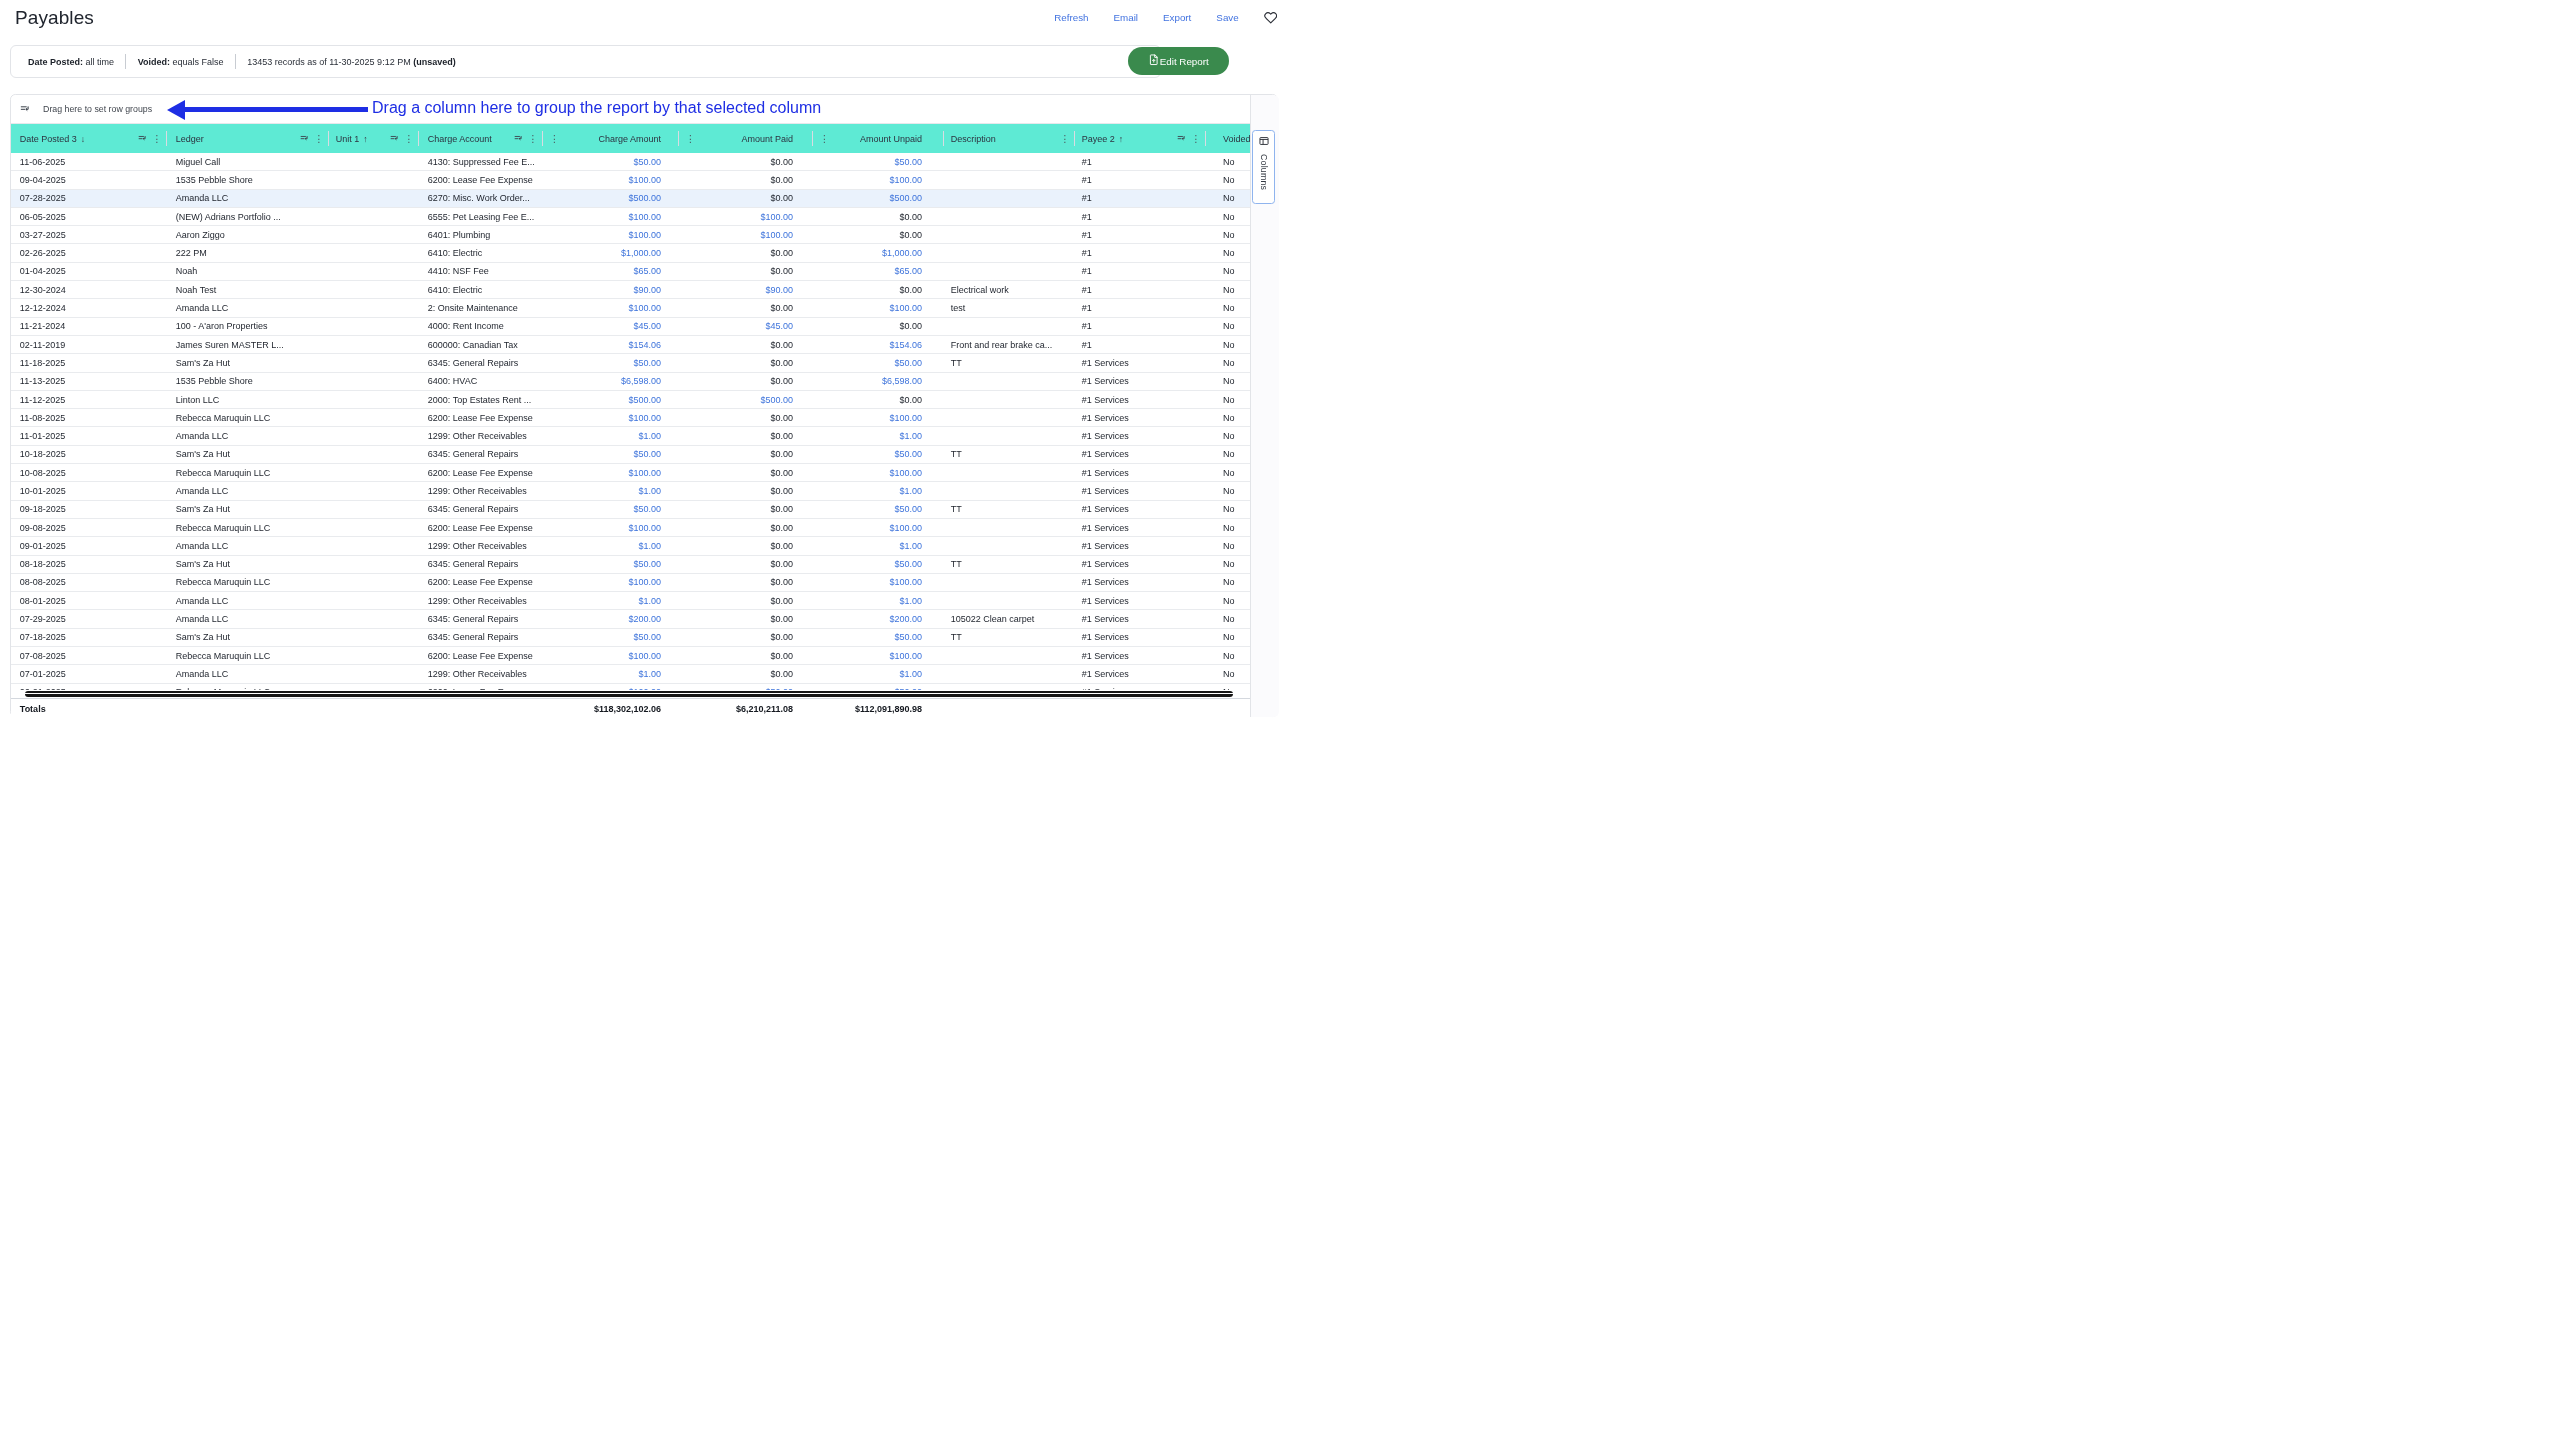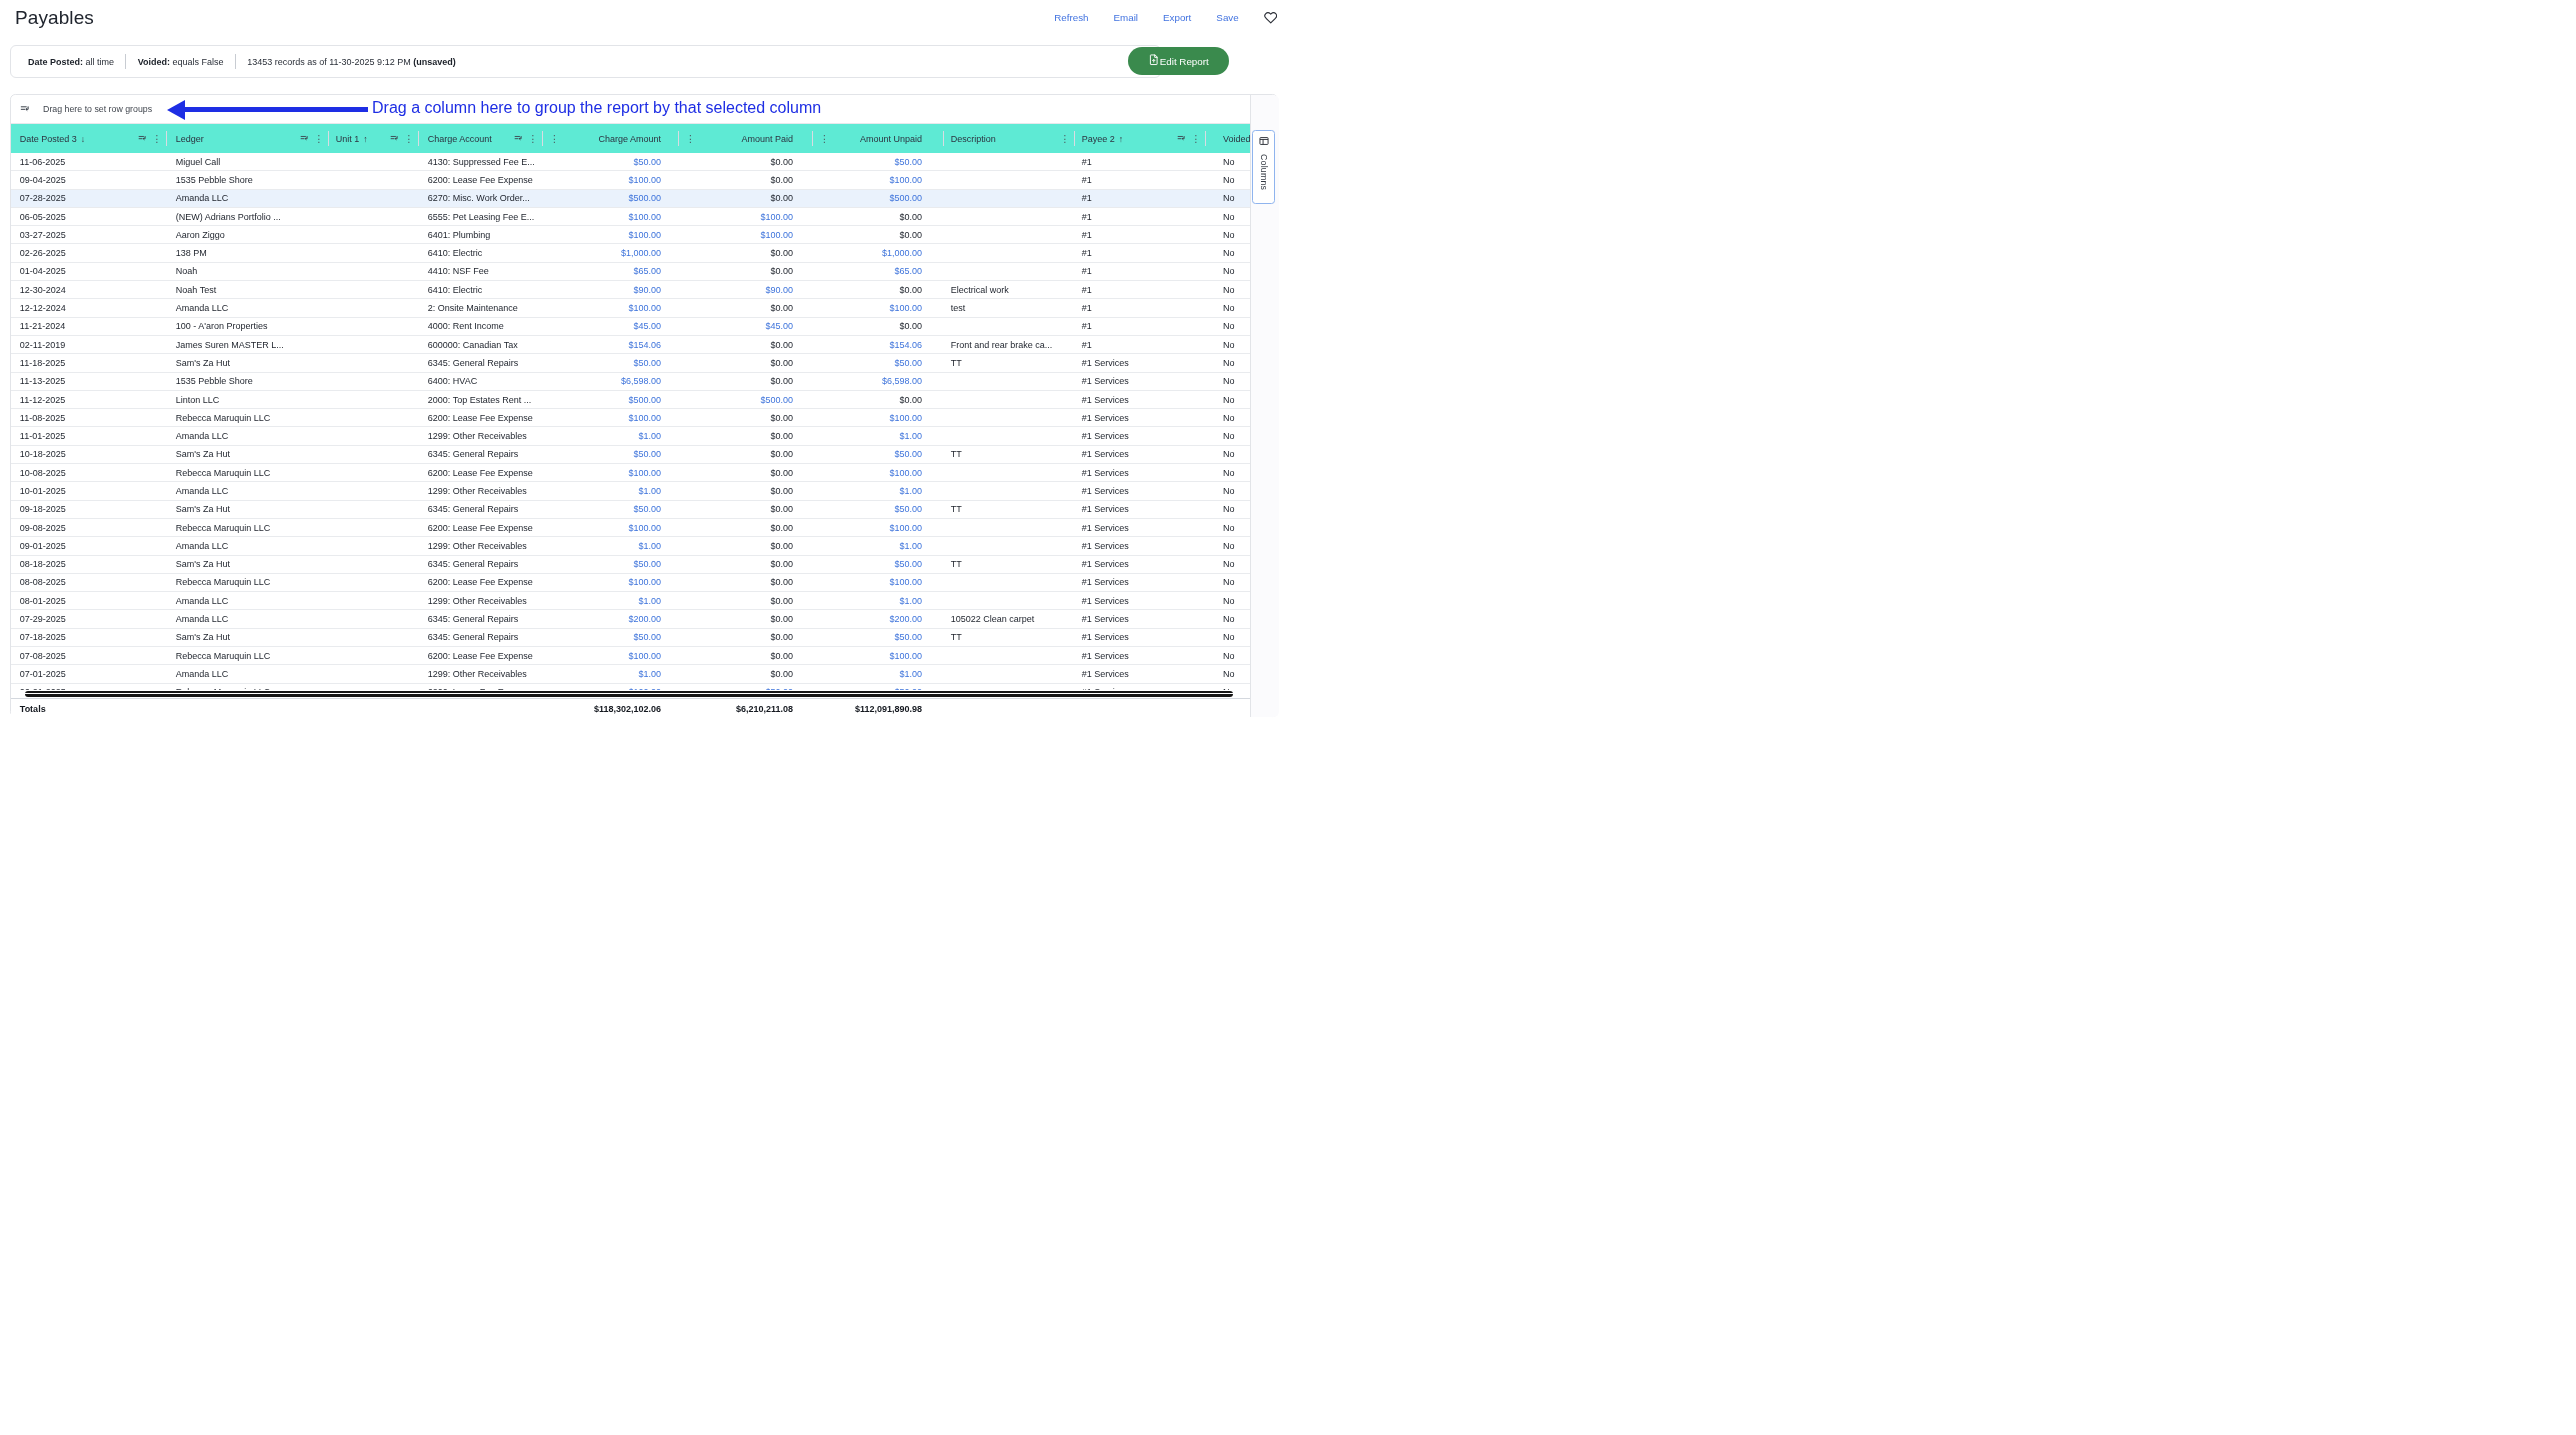--- a/index.html
+++ b/index.html
@@ -281,21 +281,21 @@
         <div class="cell c-account">6401: Plumbing</div>
         <div class="cell c-charge right amt-link">$100.00</div>
         <div class="cell c-paid right amt-link">$100.00</div>
         <div class="cell c-unpaid right amt-zero">$0.00</div>
         <div class="cell c-desc"></div>
         <div class="cell c-payee">#1</div>
         <div class="cell c-voided">No</div>
       </div>
       <div class="row">
         <div class="cell c-date">02-26-2025</div>
-        <div class="cell c-ledger">138 PM</div>
+        <div class="cell c-ledger">222 PM</div>
         <div class="cell c-unit"></div>
         <div class="cell c-account">6410: Electric</div>
         <div class="cell c-charge right amt-link">$1,000.00</div>
         <div class="cell c-paid right amt-zero">$0.00</div>
         <div class="cell c-unpaid right amt-link">$1,000.00</div>
         <div class="cell c-desc"></div>
         <div class="cell c-payee">#1</div>
         <div class="cell c-voided">No</div>
       </div>
       <div class="row">

